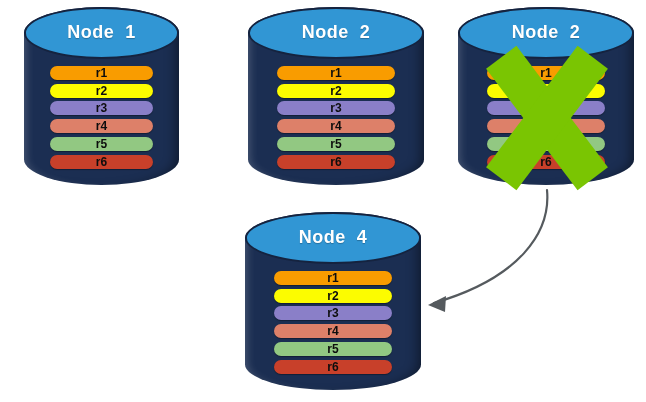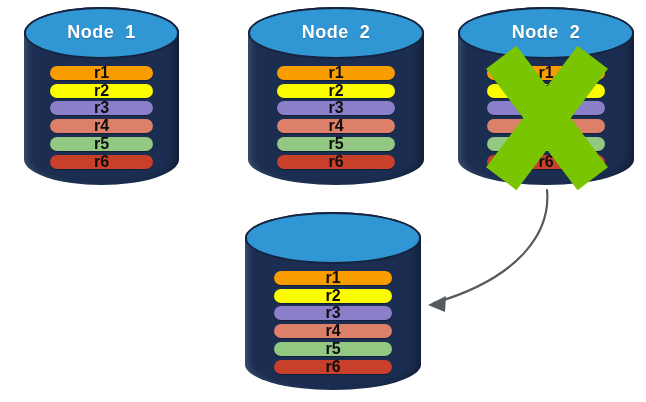--- a/index.html
+++ b/index.html
@@ -72,21 +72,21 @@
     flex-direction: column;
     justify-content: space-between;
   }
   .row {
     position: relative;
     height: 14px;
     border-radius: 7px;
     display: flex;
     align-items: center;
     justify-content: center;
-    font-size: 16px;
+    font-size: 12px;
     font-weight: bold;
     color: #0d0d0d;
     box-shadow: 0 1px 1px rgba(0,0,0,0.35);
     line-height: 1;
   }
 
   
   .x-mark {
     position: absolute;
     pointer-events: none;
@@ -155,20 +155,21 @@
         <div class="row" style="background: rgb(138, 127, 200); color: rgb(13, 13, 13);">r3</div>
         <div class="row" style="background: rgb(221, 128, 105); color: rgb(13, 13, 13);">r4</div>
         <div class="row" style="background: rgb(146, 200, 130); color: rgb(13, 13, 13);">r5</div>
         <div class="row" style="background: rgb(200, 64, 42); color: rgb(13, 13, 13);">r6</div>
       </div>
   </div>
 
   <div class="node" id="n3" style="left: 245px; top: 212px; width: 176px; height: 178px;">
     <div class="node-body" style="background: rgb(27, 46, 82);"></div>
     <div class="node-top" style="background: rgb(49, 150, 212); border-color: rgb(21, 35, 63);"></div>
+    <div class="node-title" style="color: rgb(255, 255, 255);">Node  4</div>
     <div class="rows">
         <div class="row" style="background: rgb(249, 156, 0); color: rgb(13, 13, 13);">r1</div>
         <div class="row" style="background: rgb(252, 252, 0); color: rgb(13, 13, 13);">r2</div>
         <div class="row" style="background: rgb(138, 127, 200); color: rgb(13, 13, 13);">r3</div>
         <div class="row" style="background: rgb(221, 128, 105); color: rgb(13, 13, 13);">r4</div>
         <div class="row" style="background: rgb(146, 200, 130); color: rgb(13, 13, 13);">r5</div>
         <div class="row" style="background: rgb(200, 64, 42); color: rgb(13, 13, 13);">r6</div>
       </div>
   </div>
 

